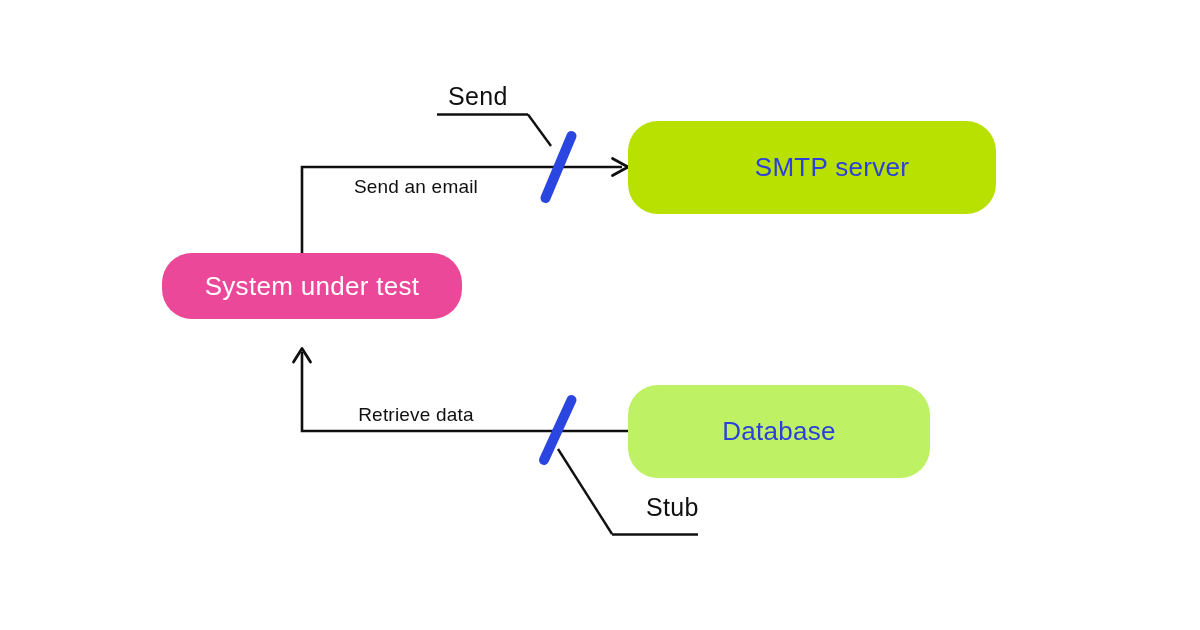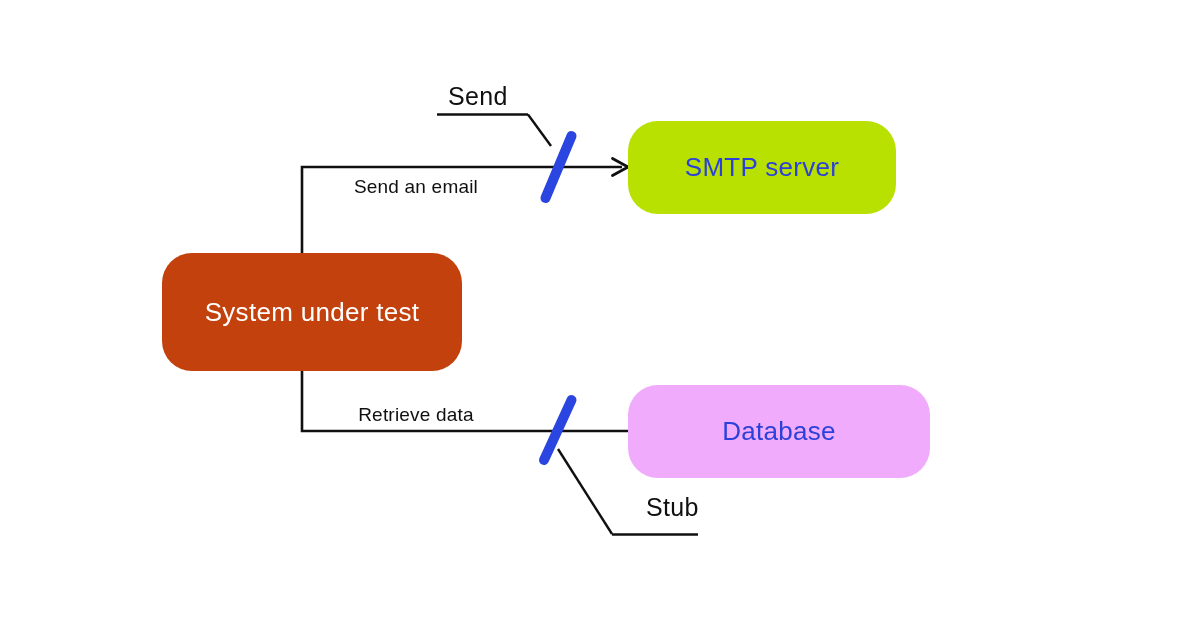--- a/index.html
+++ b/index.html
@@ -27,32 +27,33 @@
     position: absolute;
     border-radius: 30px;
     display: flex;
     align-items: center;
     justify-content: center;
     font-size: 26px;
     font-weight: 500;
     letter-spacing: 0.3px;
   }
   .node-sut {
-    left: 162px; top: 253px; width: 300px; height: 118px;
-    background: #c2410c;
+    left: 162px; top: 253px; width: 300px; height: 66px;
+    background: #ec4899;
     color: #ffffff;
   }
   .node-smtp {
-    left: 628px; top: 121px; width: 268px; height: 93px;
+    left: 628px; top: 121px; width: 328px; height: 93px;
     background: #b8e000;
     color: #2b41d9;
+    padding-left: 40px;
   }
   .node-db {
     left: 628px; top: 385px; width: 302px; height: 93px;
-    background: #f0abfc;
+    background: #bef264;
     color: #2b41d9;
   }
   .edge-label {
     position: absolute;
     width: 230px;
     text-align: center;
     font-size: 19px;
     font-weight: 400;
     color: #101010;
     letter-spacing: 0.2px;

